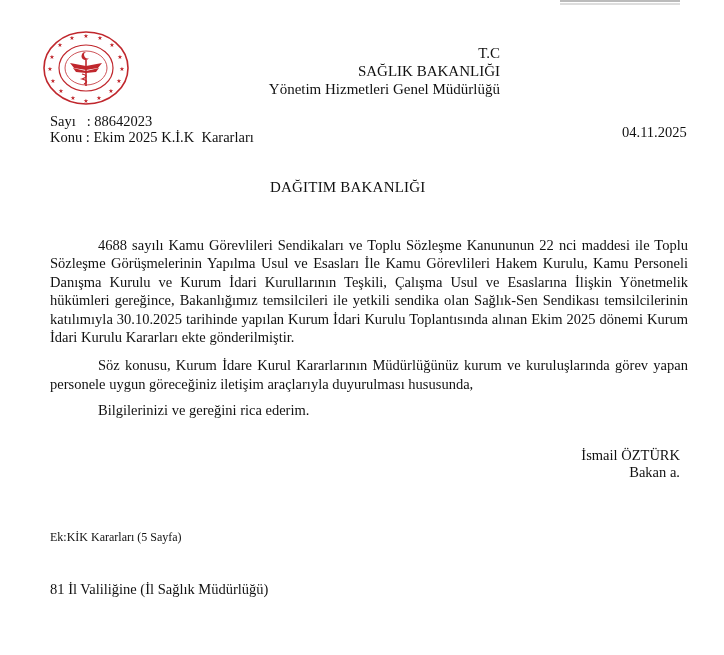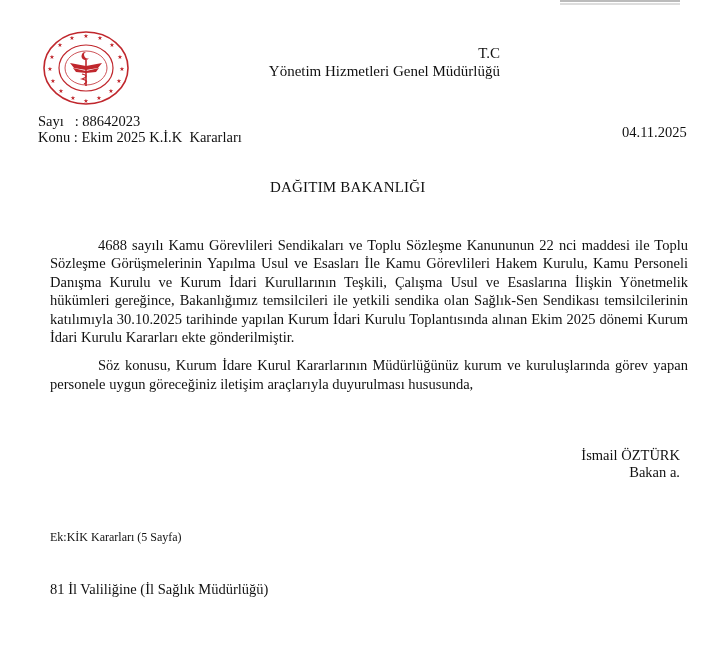--- a/index.html
+++ b/index.html
@@ -3,21 +3,21 @@
 <meta charset="utf-8">
 <style>
   html, body { margin: 0; padding: 0; background: #ffffff; }
   body { width: 724px; height: 655px; position: relative; overflow: hidden;
          font-family: "Liberation Serif", "DejaVu Serif", serif; color: #111; }
   .abs { position: absolute; }
   .topnote { left: 560px; top: 0px; width: 120px; height: 3px; }
   .topnote span { display:block; height:2px; background:#bbb; margin-bottom:1px; }
   .logo { left: 42px; top: 30px; width: 88px; height: 76px; }
   .header { left: 240px; top: 44px; width: 260px; text-align: right; font-size: 15px; line-height: 18px; }
-  .meta { left: 38px; top: 113px; font-size: 14.5px; line-height: 16px; }
+  .meta { left: 50px; top: 113px; font-size: 14.5px; line-height: 16px; }
   .meta .row { white-space: pre; }
   .date { left: 622px; top: 124px; font-size: 14.5px; }
   .dist-title { left: 270px; top: 179px; font-size: 15px; letter-spacing: 0.2px; }
   .body { left: 50px; top: 236px; width: 638px; font-size: 14.5px; line-height: 18.4px; text-align: justify; }
   .body p { margin: 0 0 10px 0; text-indent: 48px; }
   .body p.tight { margin-bottom: 8px; }
   .sign { left: 420px; top: 447px; width: 240px; text-align: right; font-size: 14.5px; line-height: 17px; }
   .sign .name { position: relative; left: 20px; }
   .ek { left: 50px; top: 530px; font-size: 12px; font-family: Liberation Serif, serif; }
   .dagitim { left: 50px; top: 580px; font-size: 14.5px; line-height: 18px; }
@@ -56,35 +56,37 @@
     <path d="M44 22 a4 4 0 1 0 3 6 a3 3 0 1 1 -3 -6z" fill="#c0272d"></path>
     <path d="M28 33 L44 36 L60 33 L56 38 L44 40 L32 38 Z" fill="#c0272d"></path>
     <path d="M31 38 L44 41 L57 38 L54 42 L44 43 L34 42 Z" fill="#c0272d"></path>
     <line x1="44" y1="30" x2="44" y2="56" stroke="#c0272d" stroke-width="1.6"></line>
     <path d="M40 44 Q48 46 40 49 Q48 51 42 54" fill="none" stroke="#c0272d" stroke-width="1.2"></path>
   </svg>
 </div>
 
 <div class="abs header">
   <div>T.C</div>
+  <div>SAĞLIK BAKANLIĞI</div>
   <div>Yönetim Hizmetleri Genel Müdürlüğü</div>
 </div>
 
 <div class="abs meta">
   <div class="row"><span>Sayı   :</span> <span>88642023</span></div>
   <div class="row"><span>Konu :</span> <span>Ekim 2025 K.İ.K  Kararları</span></div>
 </div>
 
 <div class="abs date">04.11.2025</div>
 
 <div class="abs dist-title">DAĞITIM BAKANLIĞI</div>
 
 <div class="abs body">
   <p>4688 sayılı Kamu Görevlileri Sendikaları ve Toplu Sözleşme Kanununun 22 nci maddesi ile Toplu Sözleşme Görüşmelerinin Yapılma Usul ve Esasları İle Kamu Görevlileri Hakem Kurulu, Kamu Personeli Danışma Kurulu ve Kurum İdari Kurullarının Teşkili, Çalışma Usul ve Esaslarına İlişkin Yönetmelik hükümleri gereğince, Bakanlığımız temsilcileri ile yetkili sendika olan Sağlık-Sen Sendikası temsilcilerinin katılımıyla 30.10.2025 tarihinde yapılan Kurum İdari Kurulu Toplantısında alınan Ekim 2025 dönemi Kurum İdari Kurulu Kararları ekte gönderilmiştir.</p>
   <p class="tight">Söz konusu, Kurum İdare Kurul Kararlarının Müdürlüğünüz kurum ve kuruluşlarında görev yapan personele uygun göreceğiniz iletişim araçlarıyla duyurulması hususunda,</p>
+  <p>Bilgilerinizi ve gereğini rica ederim.</p>
 </div>
 
 <div class="abs sign">
   <div class="name">İsmail ÖZTÜRK</div>
   <div class="name">Bakan a.</div>
 </div>
 
 <div class="abs ek">Ek:KİK Kararları (5 Sayfa)</div>
 
 <div class="abs dagitim">

